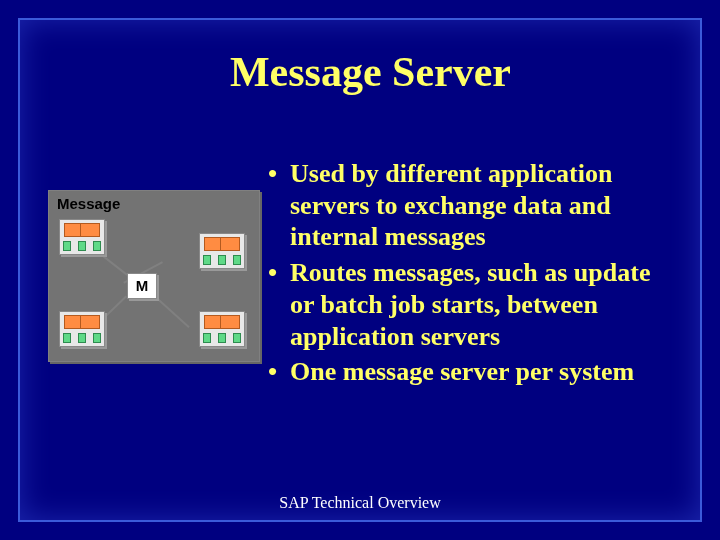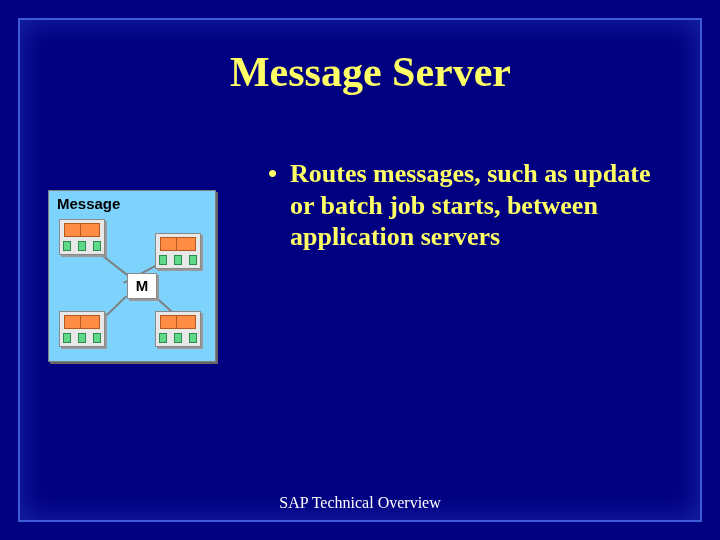--- a/index.html
+++ b/index.html
@@ -22,23 +22,23 @@
     text-align: center;
     color: #ffff66;
     font-size: 42px;
     font-weight: bold;
     margin-left: 21px;
   }
   .diagram {
     position: absolute;
     top: 190px;
     left: 48px;
-    width: 168px;
+    width: 212px;
     height: 172px;
-    background: #7dd3fc;
+    background: #737373;
     border: 1px solid #808080;
     box-shadow: 2px 2px 0 #666;
   }
   .diagram-label {
     position: absolute;
     top: 4px;
     left: 8px;
     font-family: Arial, sans-serif;
     font-size: 15px;
     font-weight: bold;
@@ -173,17 +173,19 @@
         <i></i>
         <i></i>
         <i></i>
       </div>
     </div>
   <div class="mbox">M</div>
 </div>
 
 <div class="bullets">
   <ul>
+    <li>Used by different application servers to exchange data and internal messages</li>
     <li>Routes messages, such as update or batch job starts, between application servers</li>
+    <li>One message server per system</li>
   </ul>
 </div>
 
 <div class="footer-text">SAP Technical Overview</div>
 
 </body></html>

